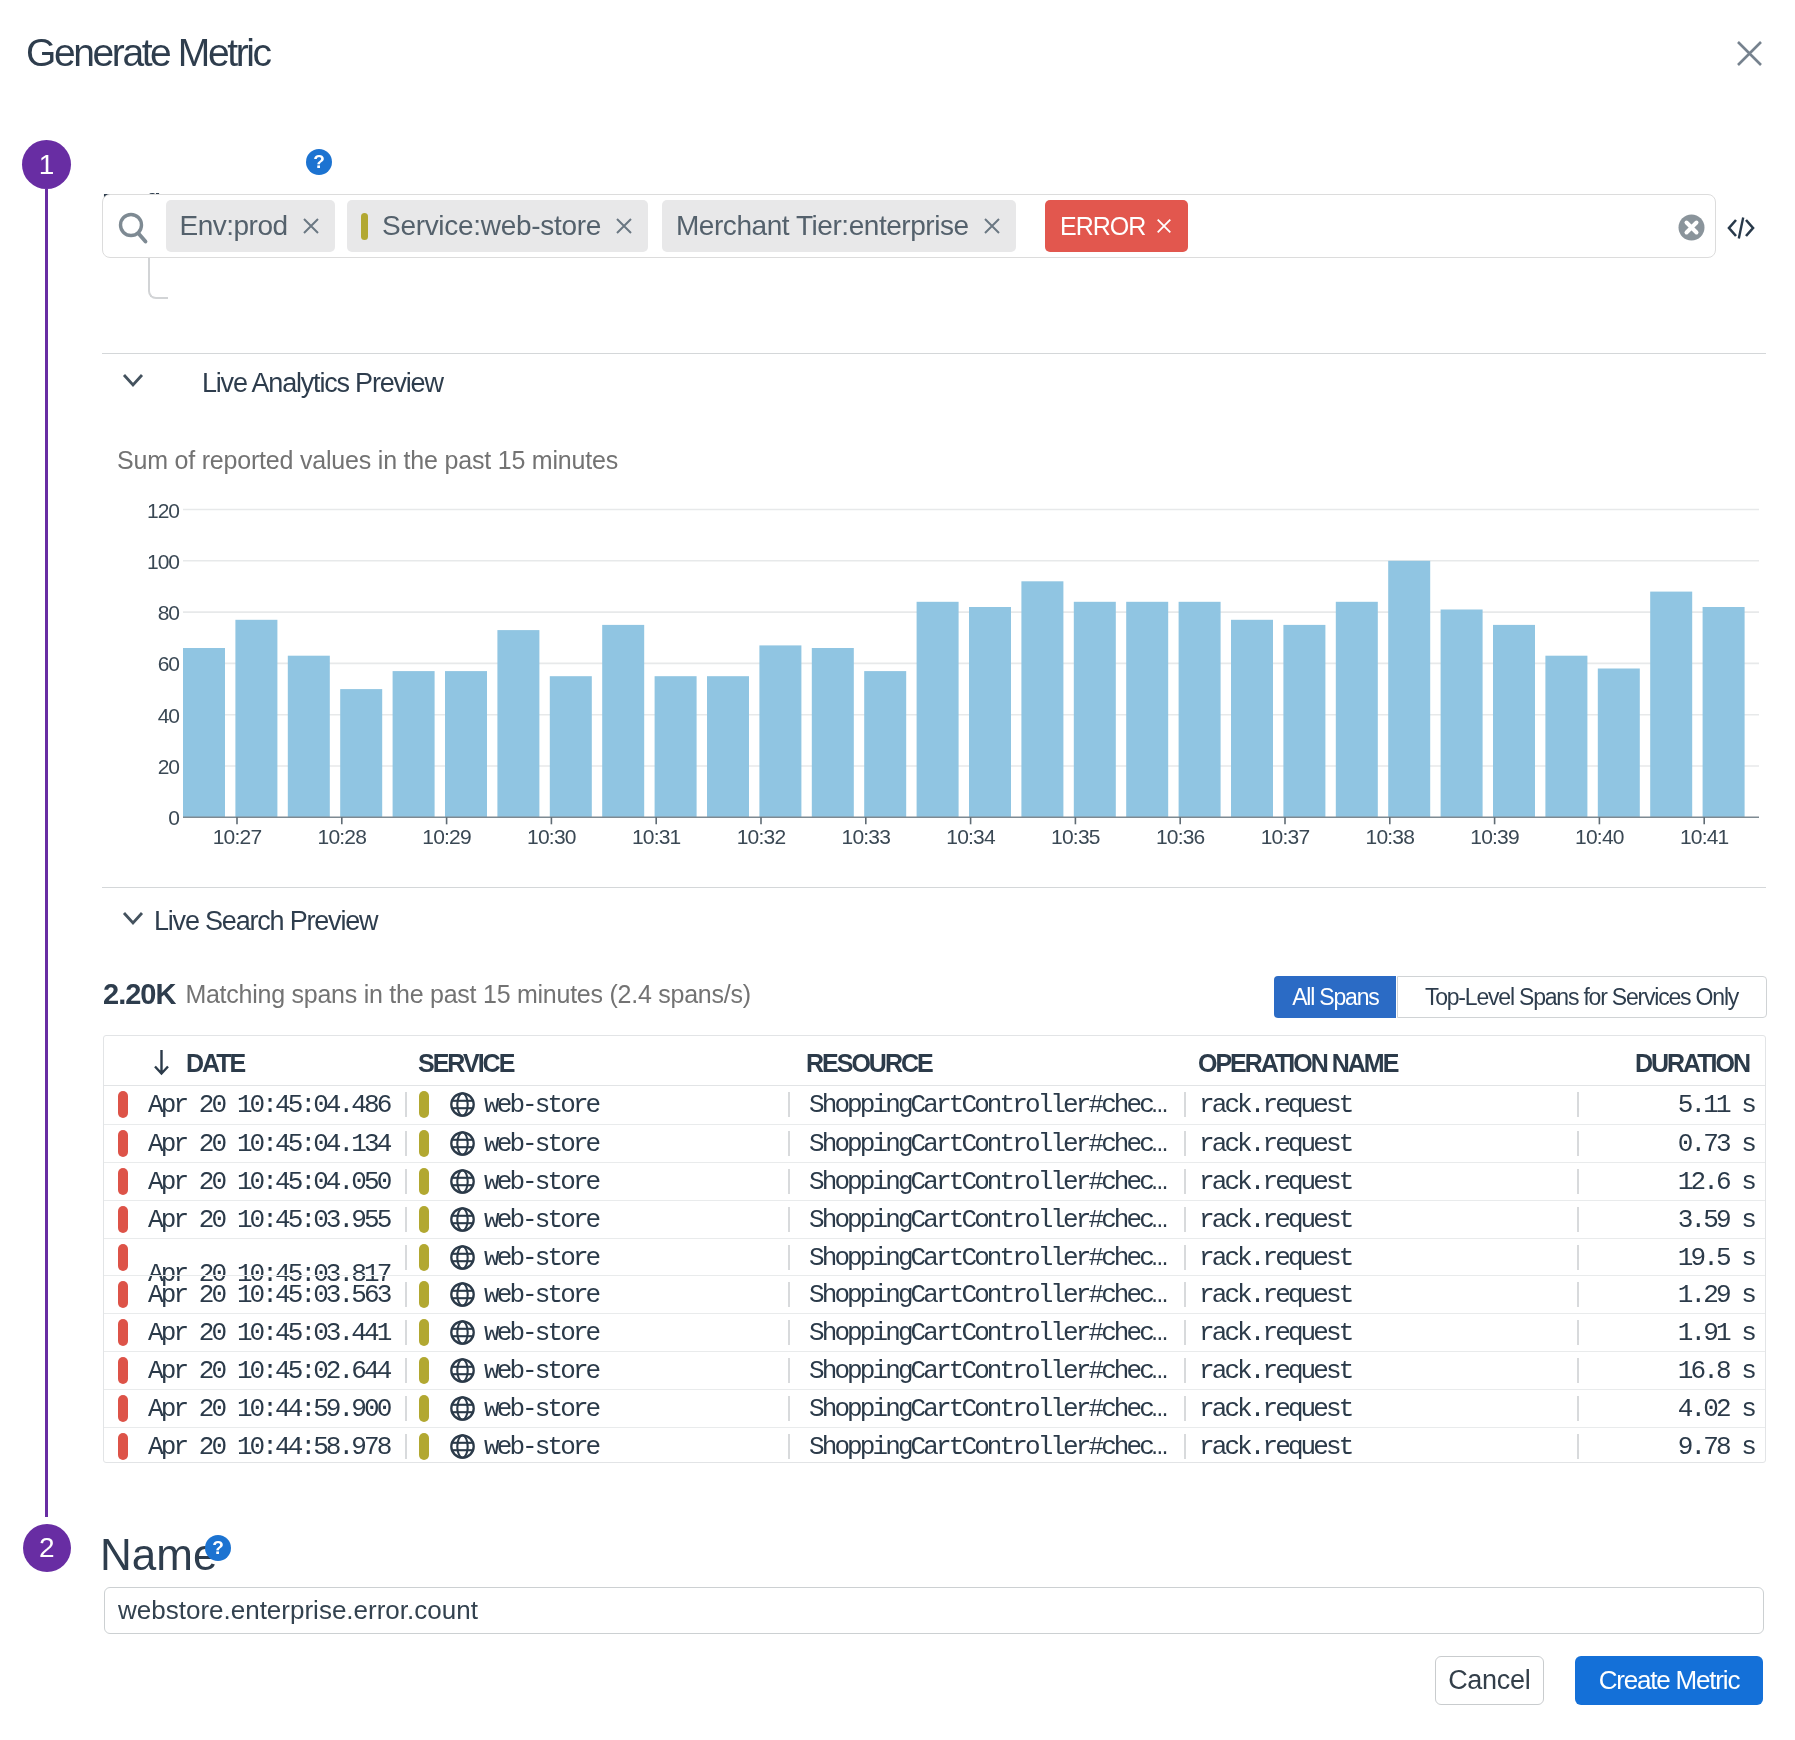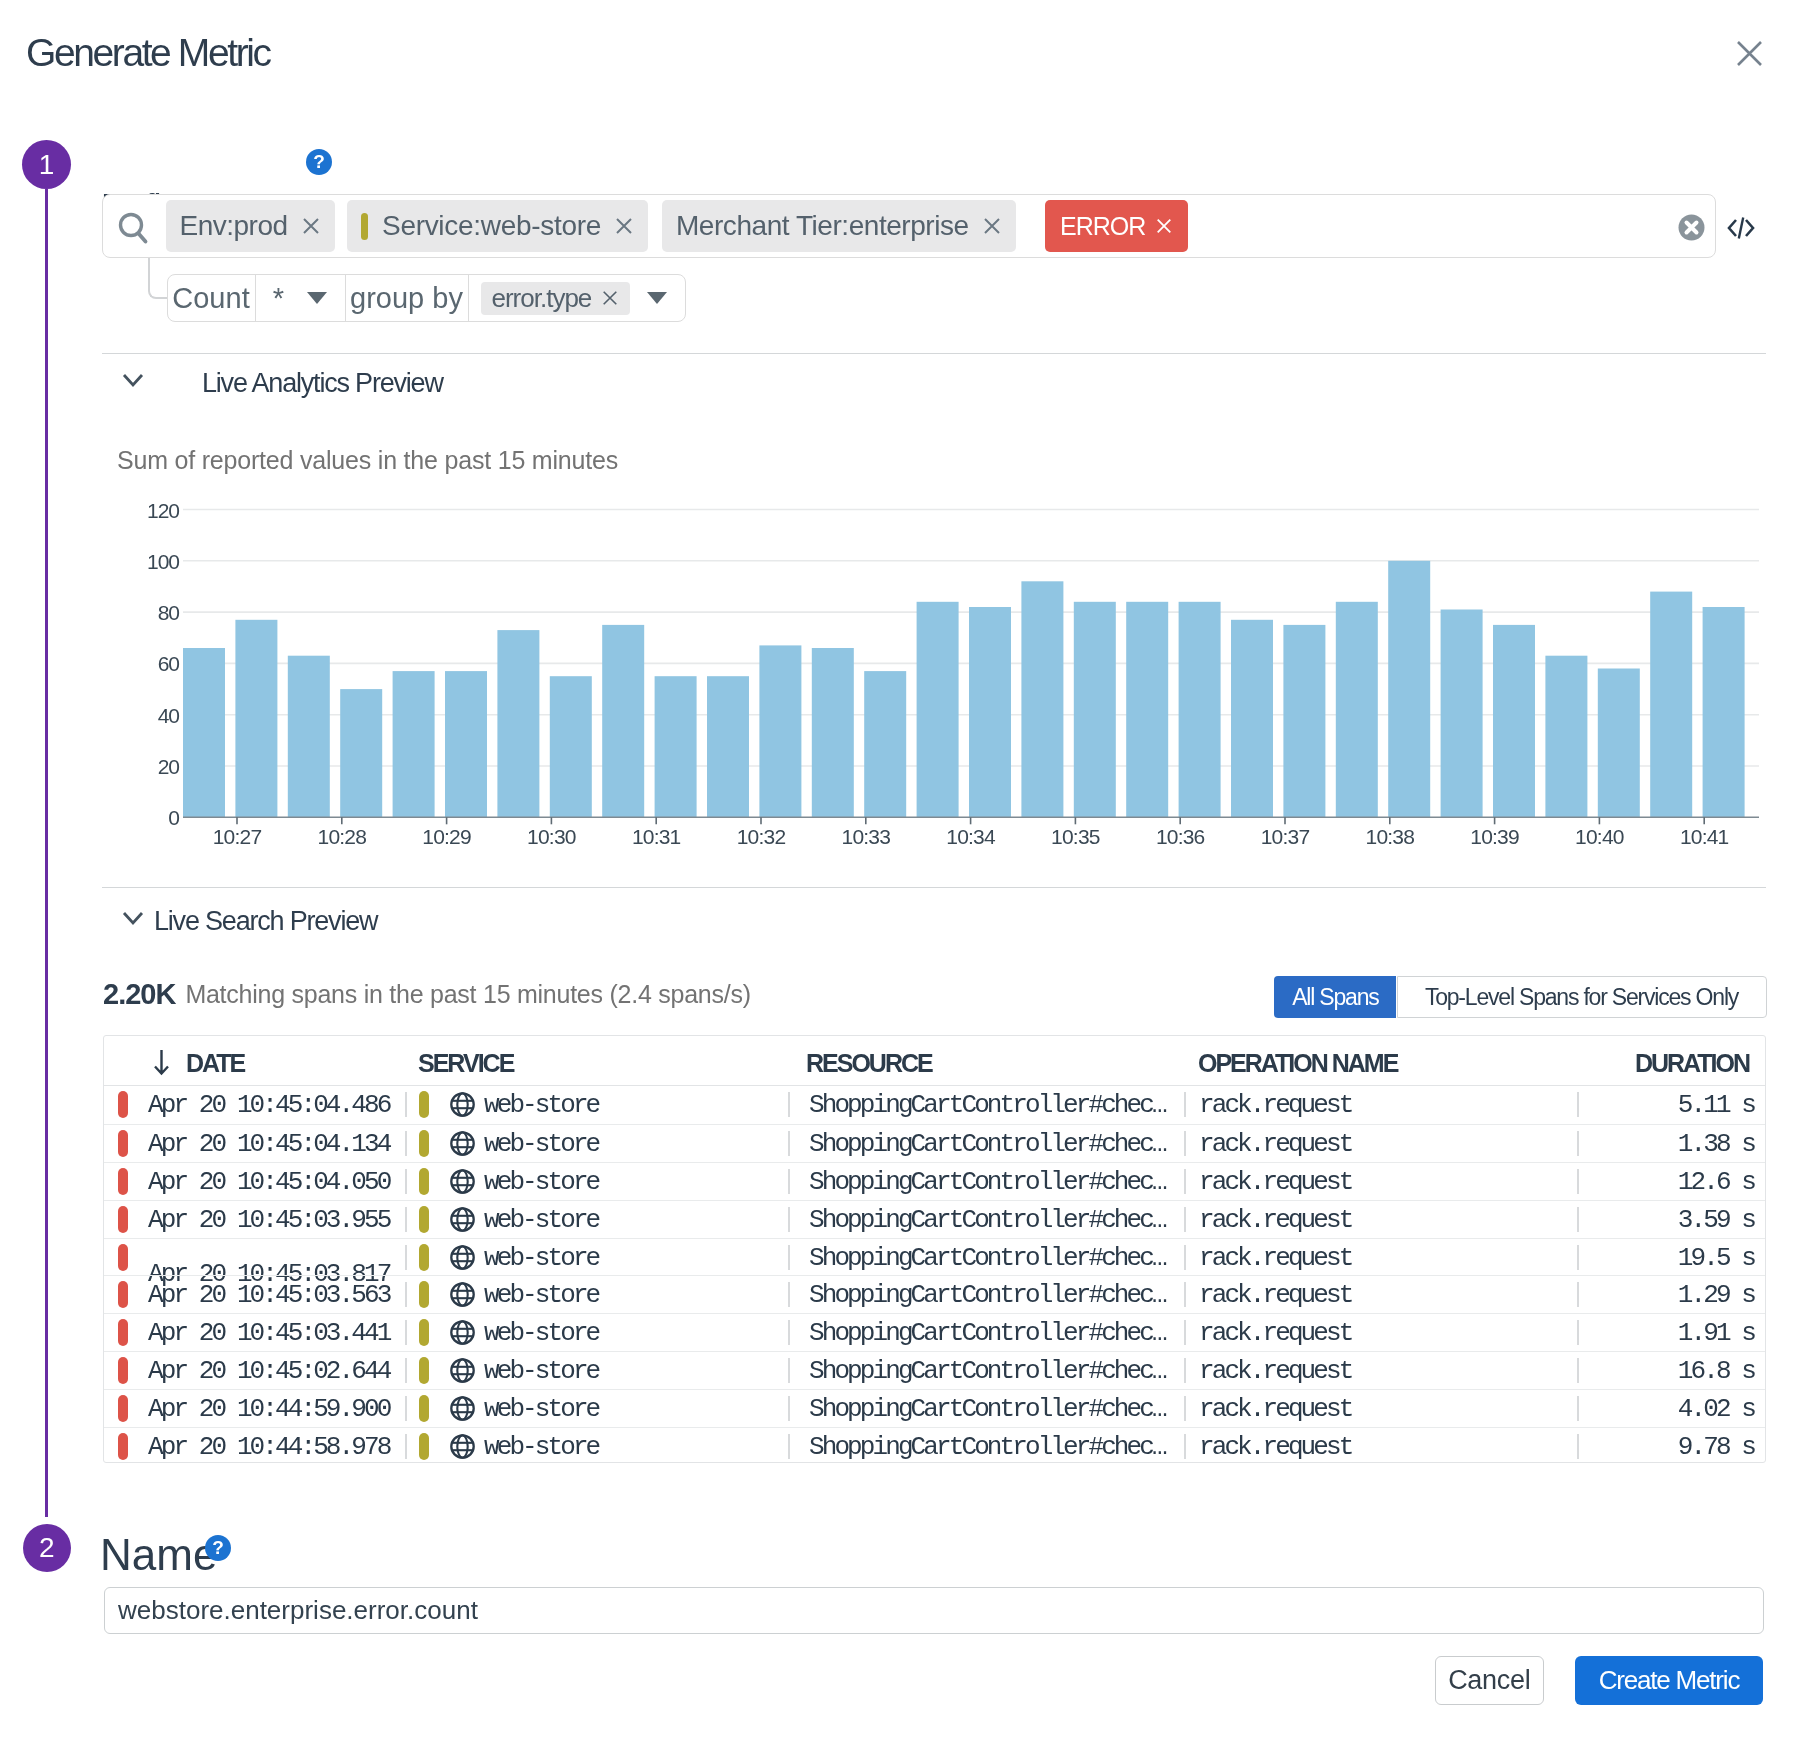--- a/index.html
+++ b/index.html
@@ -55,35 +55,20 @@
 <svg class="abs" style="left:1678px;top:214px;" width="27" height="27" viewBox="0 0 27 27">
       <circle cx="13.5" cy="13.5" r="13" fill="#8a949b"></circle>
       <path d="M8.5 8.5 L18.5 18.5 M18.5 8.5 L8.5 18.5" stroke="#fff" stroke-width="4" stroke-linecap="round"></path>
     </svg>
 <svg class="abs" style="left:1727px;top:214px;" width="28" height="28" viewBox="0 0 28 28">
       <path d="M9 6 L2 14 L9 22" fill="none" stroke="#28394a" stroke-width="2.6"></path>
       <path d="M19 6 L26 14 L19 22" fill="none" stroke="#28394a" stroke-width="2.6"></path>
       <line x1="16.2" y1="3.5" x2="11.8" y2="24.5" stroke="#28394a" stroke-width="2.4"></line>
     </svg>
 <div class="abs" style="left:148px;top:258px;width:18px;height:39px;border-left:2px solid #d2d4d6;border-bottom:2px solid #d2d4d6;border-bottom-left-radius:8px;"></div>
-<div class="abs flex" style="left:166.5px;top:274px;width:519px;height:48px;background:#fff;border:1px solid #dcdcdc;border-radius:8px;box-sizing:border-box;color:#5a6770;font-size:29px;">
-      <div class="flex" style="width:87px;justify-content:center;">Count</div>
-      <div style="width:1px;height:100%;background:#dcdcdc;"></div>
-      <div class="flex" style="width:89px;justify-content:center;">*<span style="width:23px;"></span><span style="width:0;height:0;border-left:10.5px solid transparent;border-right:10.5px solid transparent;border-top:12px solid #5a6770;"></span></div>
-      <div style="width:1px;height:100%;background:#dcdcdc;"></div>
-      <div class="flex" style="width:122px;justify-content:center;">group by</div>
-      <div style="width:1px;height:100%;background:#dcdcdc;"></div>
-      <div class="flex" style="flex:1;padding-left:12px;">
-        <span class="pill" style="height:33px;padding:0 11px;font-size:26px;letter-spacing:-1px;border-radius:4px;">error.type<span style="width:10px;"></span><svg width="18" height="18" viewBox="0 0 20 20" style="flex:none;">
-            <path d="M3 3 L17 17 M17 3 L3 17" stroke="#54616c" stroke-width="1.8" fill="none"></path>
-          </svg></span>
-        <span style="width:17px;"></span>
-        <span style="width:0;height:0;border-left:10px solid transparent;border-right:10px solid transparent;border-top:12px solid #5a6770;"></span>
-      </div>
-    </div>
 <div class="abs" style="left:102px;top:353px;width:1664px;height:1px;background:#d4d7d9;"></div>
 <svg class="abs" style="left:122px;top:373px;" width="22" height="15" viewBox="0 0 22 15">
       <path d="M2 2 L11 12 L20 2" fill="none" stroke="#44525e" stroke-width="2.8"></path>
     </svg>
 <div class="abs dark" style="left:154px;top:368px;font-size:27px;letter-spacing:-1.2px;margin-left:48px;">Live Analytics Preview</div>
 <div class="abs gray" style="left:117px;top:446px;font-size:25px;letter-spacing:-0.2px;">Sum of reported values in the past 15 minutes</div>
 <svg class="abs" style="left:0;top:430px;" width="1795" height="440" viewBox="0 0 1795 440">
       <line x1="183" y1="336.0" x2="1759" y2="336.0" stroke="#e7e9ea" stroke-width="1.6"></line>
       <line x1="183" y1="284.7" x2="1759" y2="284.7" stroke="#e7e9ea" stroke-width="1.6"></line>
       <line x1="183" y1="233.4" x2="1759" y2="233.4" stroke="#e7e9ea" stroke-width="1.6"></line>
@@ -211,21 +196,21 @@
             <ellipse cx="13.5" cy="13.5" rx="5.2" ry="11.2" fill="none" stroke="#2b3a49" stroke-width="2.1"></ellipse>
             <line x1="2.5" y1="9.8" x2="24.5" y2="9.8" stroke="#2b3a49" stroke-width="2.1"></line>
             <line x1="2.5" y1="17.2" x2="24.5" y2="17.2" stroke="#2b3a49" stroke-width="2.1"></line>
           </svg></span>
         <span class="abs mono" style="left:380px;top:4px;">web-store</span>
         <span class="abs vline" style="left:684px;top:6px;height:25px;"></span>
         <span class="abs mono" style="left:705px;top:4px;">ShoppingCartController#chec…</span>
         <span class="abs vline" style="left:1080px;top:6px;height:25px;"></span>
         <span class="abs mono" style="left:1095px;top:4px;">rack.request</span>
         <span class="abs vline" style="left:1473px;top:6px;height:25px;"></span>
-        <span class="abs mono" style="right:11px;top:4px;">1.38 s</span>
+        <span class="abs mono" style="right:11px;top:4px;">0.73 s</span>
       </div>
       <div style="position:relative;height:37.8px;border-top:1px solid #e9ebec;box-sizing:border-box;">
         <span class="abs" style="left:14px;top:5px;width:10px;height:27px;border-radius:5px;background:#dd5348;"></span>
         <span class="abs mono" style="left:44px;top:4px;">Apr 20 10:45:04.050</span>
         <span class="abs vline" style="left:301px;top:6px;height:25px;"></span>
         <span class="abs" style="left:314.5px;top:5px;width:10px;height:27px;border-radius:5px;background:#b2a831;"></span>
         <span class="abs" style="left:345px;top:5px;"><svg width="27" height="27" viewBox="0 0 27 27" style="flex:none;">
             <circle cx="13.5" cy="13.5" r="11.2" fill="none" stroke="#2b3a49" stroke-width="2.3"></circle>
             <ellipse cx="13.5" cy="13.5" rx="5.2" ry="11.2" fill="none" stroke="#2b3a49" stroke-width="2.1"></ellipse>
             <line x1="2.5" y1="9.8" x2="24.5" y2="9.8" stroke="#2b3a49" stroke-width="2.1"></line>

